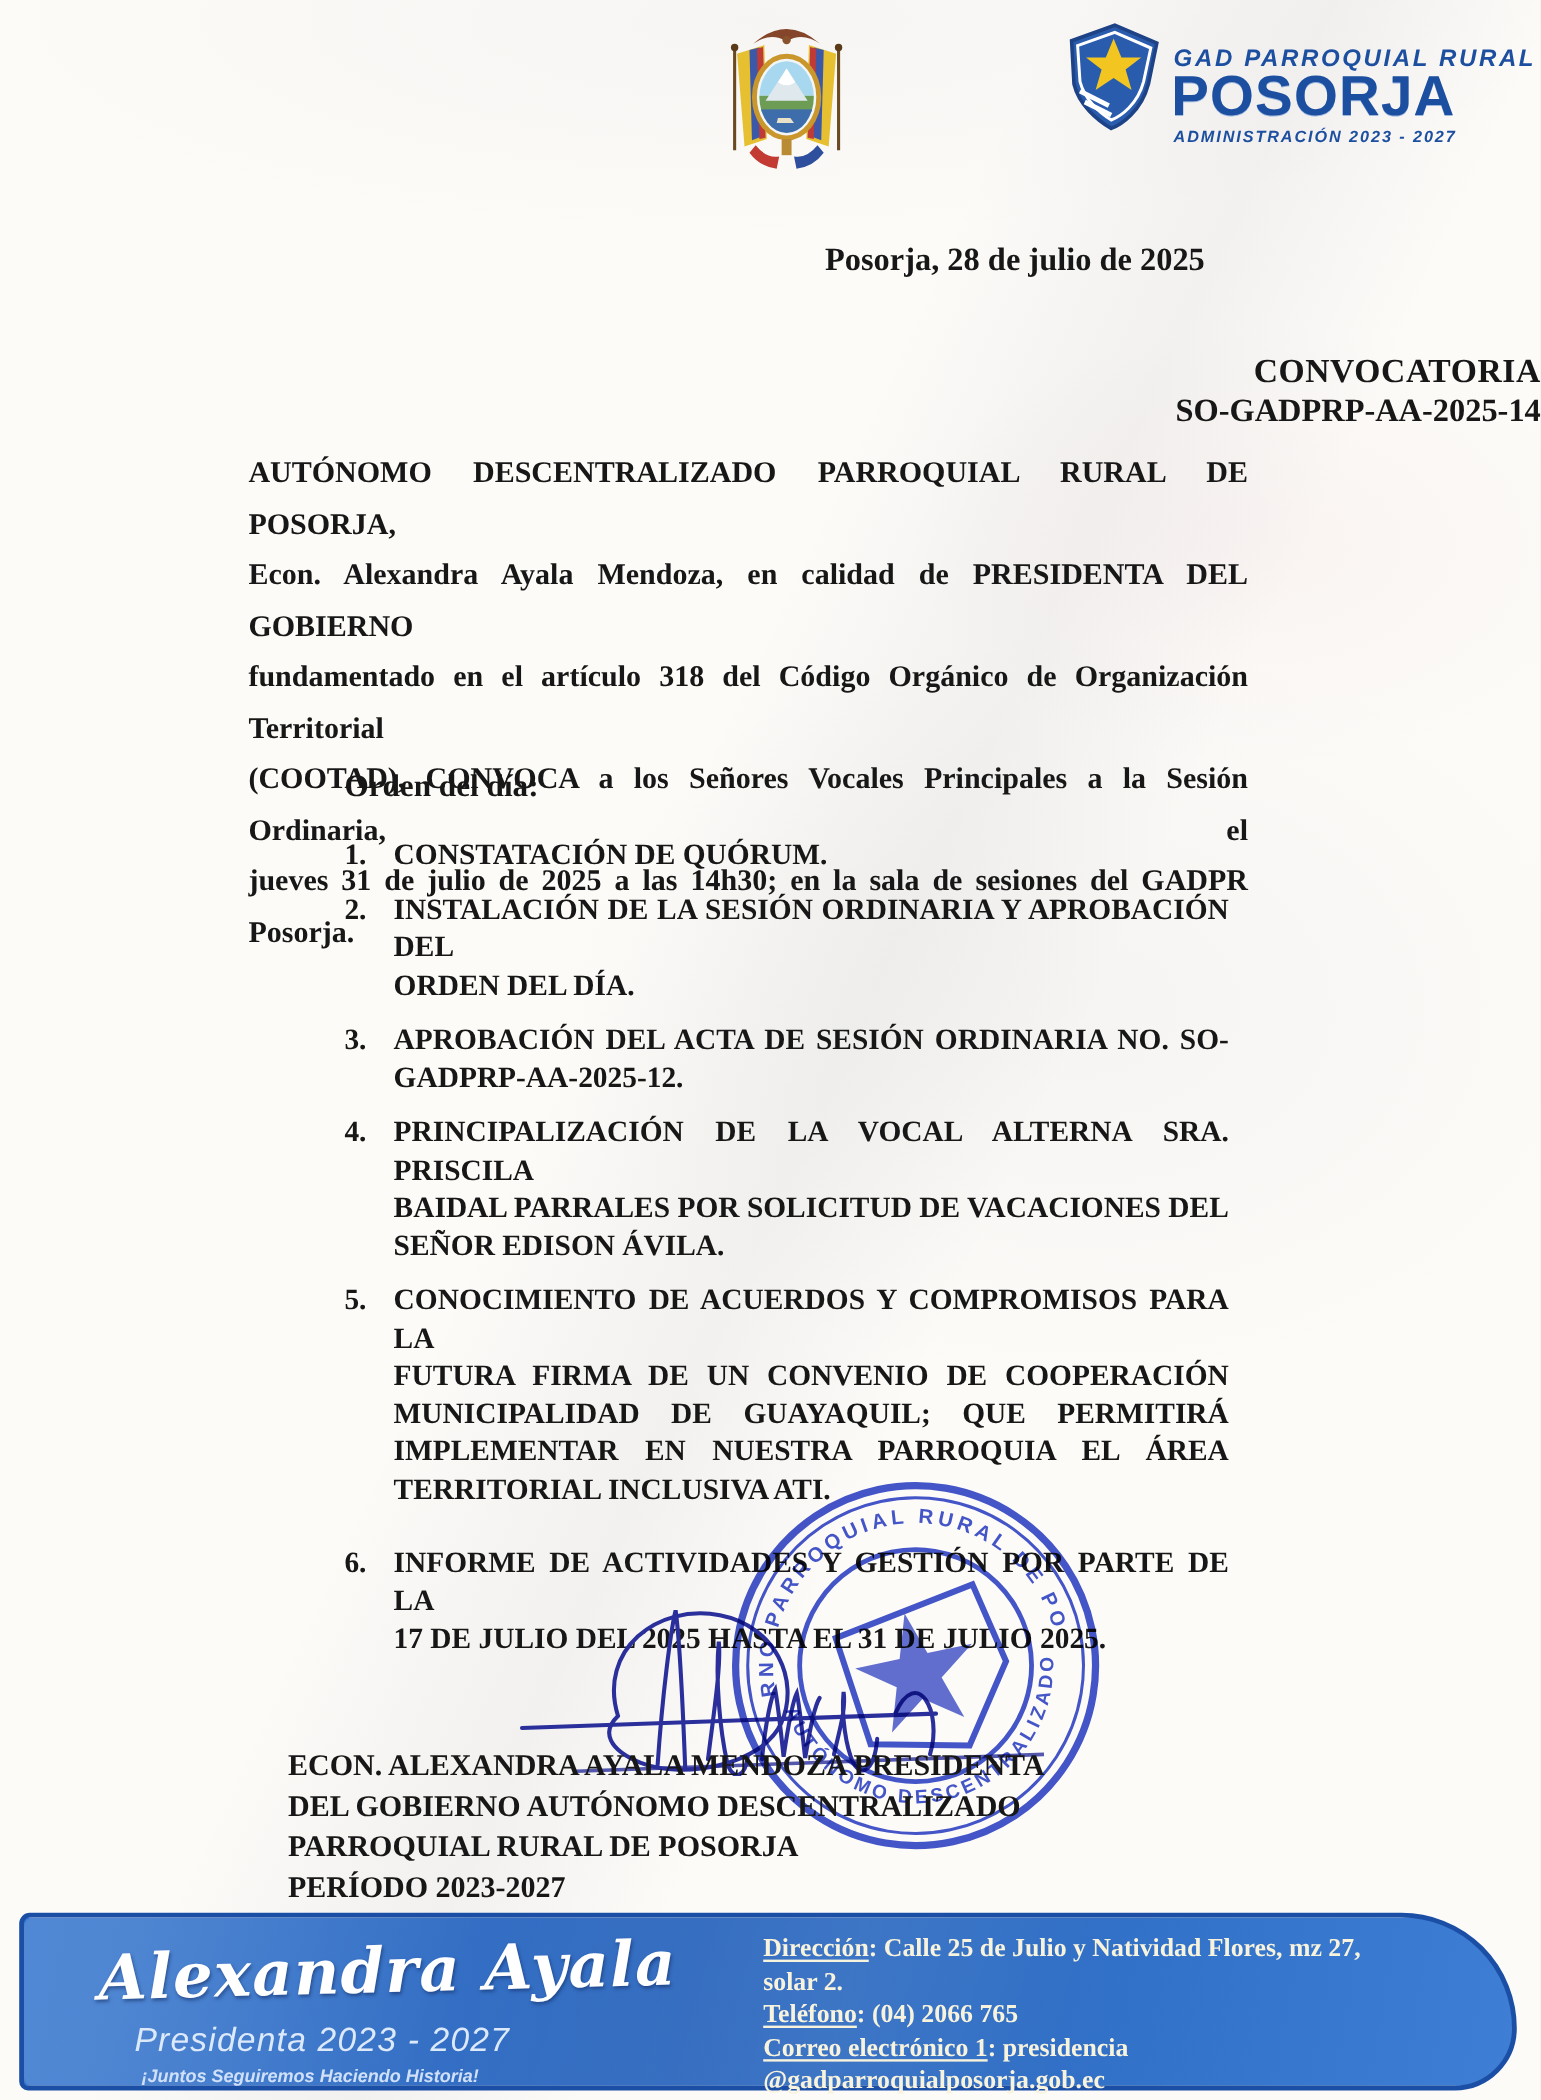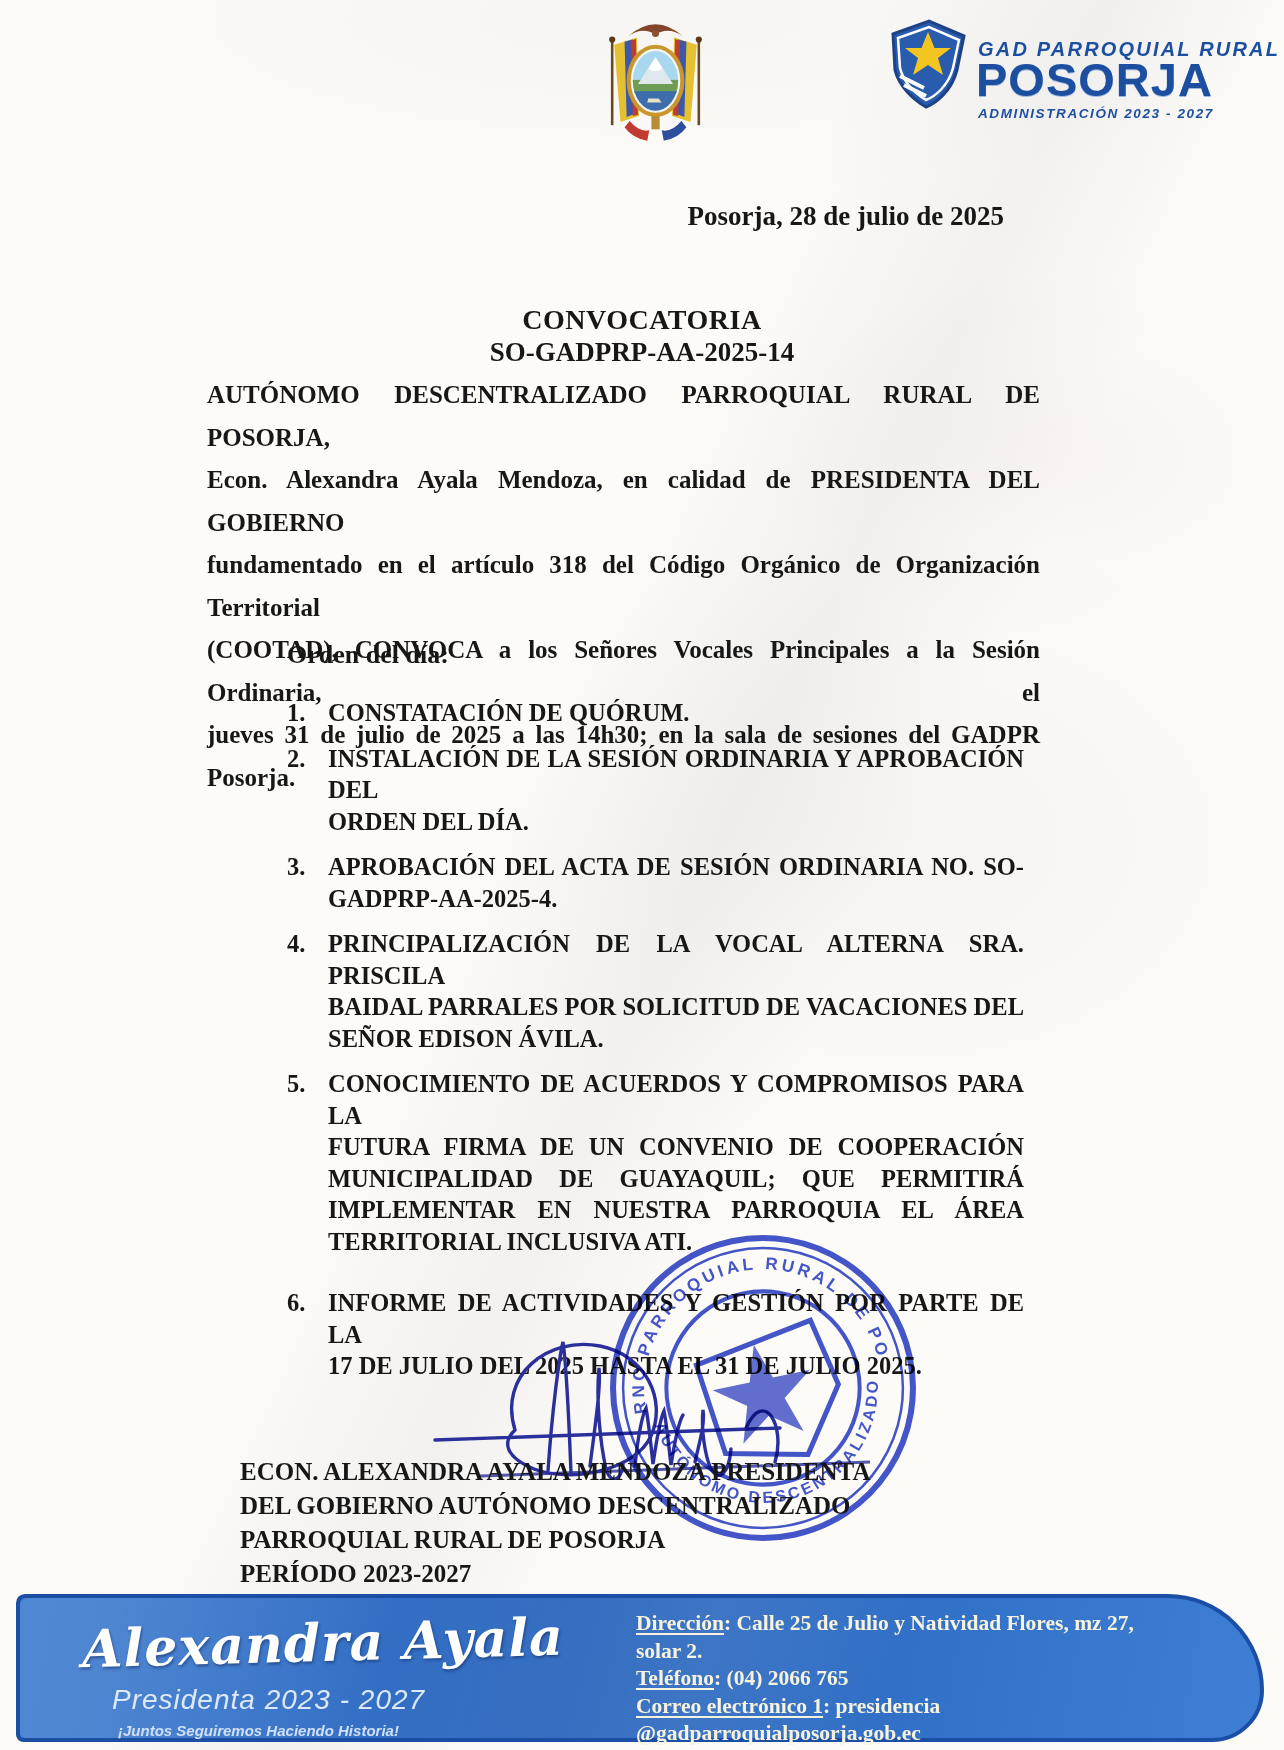--- a/index.html
+++ b/index.html
@@ -18,21 +18,21 @@
   .logo-shield{position:absolute;left:0;top:2px;width:88px;height:92px;}
   .logo-tagline-top{position:absolute;left:94px;top:22px;width:236px;font-family:Liberation Sans, sans-serif;
       font-weight:bold;font-style:italic;font-size:20px;letter-spacing:2.2px;color:#1d4fa0;white-space:nowrap;}
   .logo-name{position:absolute;left:92px;top:36px;width:238px;font-family:"Liberation Sans",sans-serif;
       font-weight:900;font-size:47px;letter-spacing:1px;color:#1d4fa0;white-space:nowrap;
       text-shadow:0 1px 0 #9db7dd;}
   .logo-tagline-bottom{position:absolute;left:94px;top:90px;width:236px;font-family:"Liberation Sans",sans-serif;
       font-weight:bold;font-style:italic;font-size:13.5px;letter-spacing:1.6px;color:#1d4fa0;white-space:nowrap;}
   
   .date-line{position:absolute;top:201px;right:280px;font-size:27px;font-weight:bold;}
-  .doc-title{position:absolute;left:0;top:293px;width:1284px;text-align:center;font-weight:bold;line-height:33px;margin-top:10px;}
+  .doc-title{position:absolute;left:0;top:293px;width:1284px;text-align:right;font-weight:bold;line-height:33px;}
   .doc-title .t1{font-size:28px;letter-spacing:.5px;}
   .doc-title .t2{font-size:27px;}
   
   .body-par{position:absolute;left:207px;top:374px;width:833px;font-size:25px;font-weight:bold;line-height:42.5px;}
   .jline{text-align:justify;text-align-last:justify;}
   
   .agenda-heading{position:absolute;left:287px;top:640px;font-size:26px;font-weight:bold;}
   .agenda-list{position:absolute;left:287px;top:697px;width:737px;}
   .agenda-item{display:flex;margin-bottom:14px;}
   .agenda-item .num{width:41px;flex:0 0 41px;font-size:24.5px;font-weight:bold;line-height:31.5px;}
@@ -141,21 +141,21 @@
       <span class="num">2.</span>
       <div class="lines">
         <div class="jline">INSTALACIÓN DE LA SESIÓN ORDINARIA Y APROBACIÓN DEL</div>
         <div>ORDEN DEL DÍA.</div>
       </div>
     </div>
     <div class="agenda-item">
       <span class="num">3.</span>
       <div class="lines">
         <div class="jline">APROBACIÓN DEL ACTA DE SESIÓN ORDINARIA NO. SO-</div>
-        <div>GADPRP-AA-2025-4.</div>
+        <div>GADPRP-AA-2025-12.</div>
       </div>
     </div>
     <div class="agenda-item">
       <span class="num">4.</span>
       <div class="lines">
         <div class="jline">PRINCIPALIZACIÓN DE LA VOCAL ALTERNA SRA.  PRISCILA</div>
         <div class="jline">BAIDAL PARRALES POR SOLICITUD DE VACACIONES DEL</div>
         <div>SEÑOR EDISON ÁVILA.</div>
       </div>
     </div>

